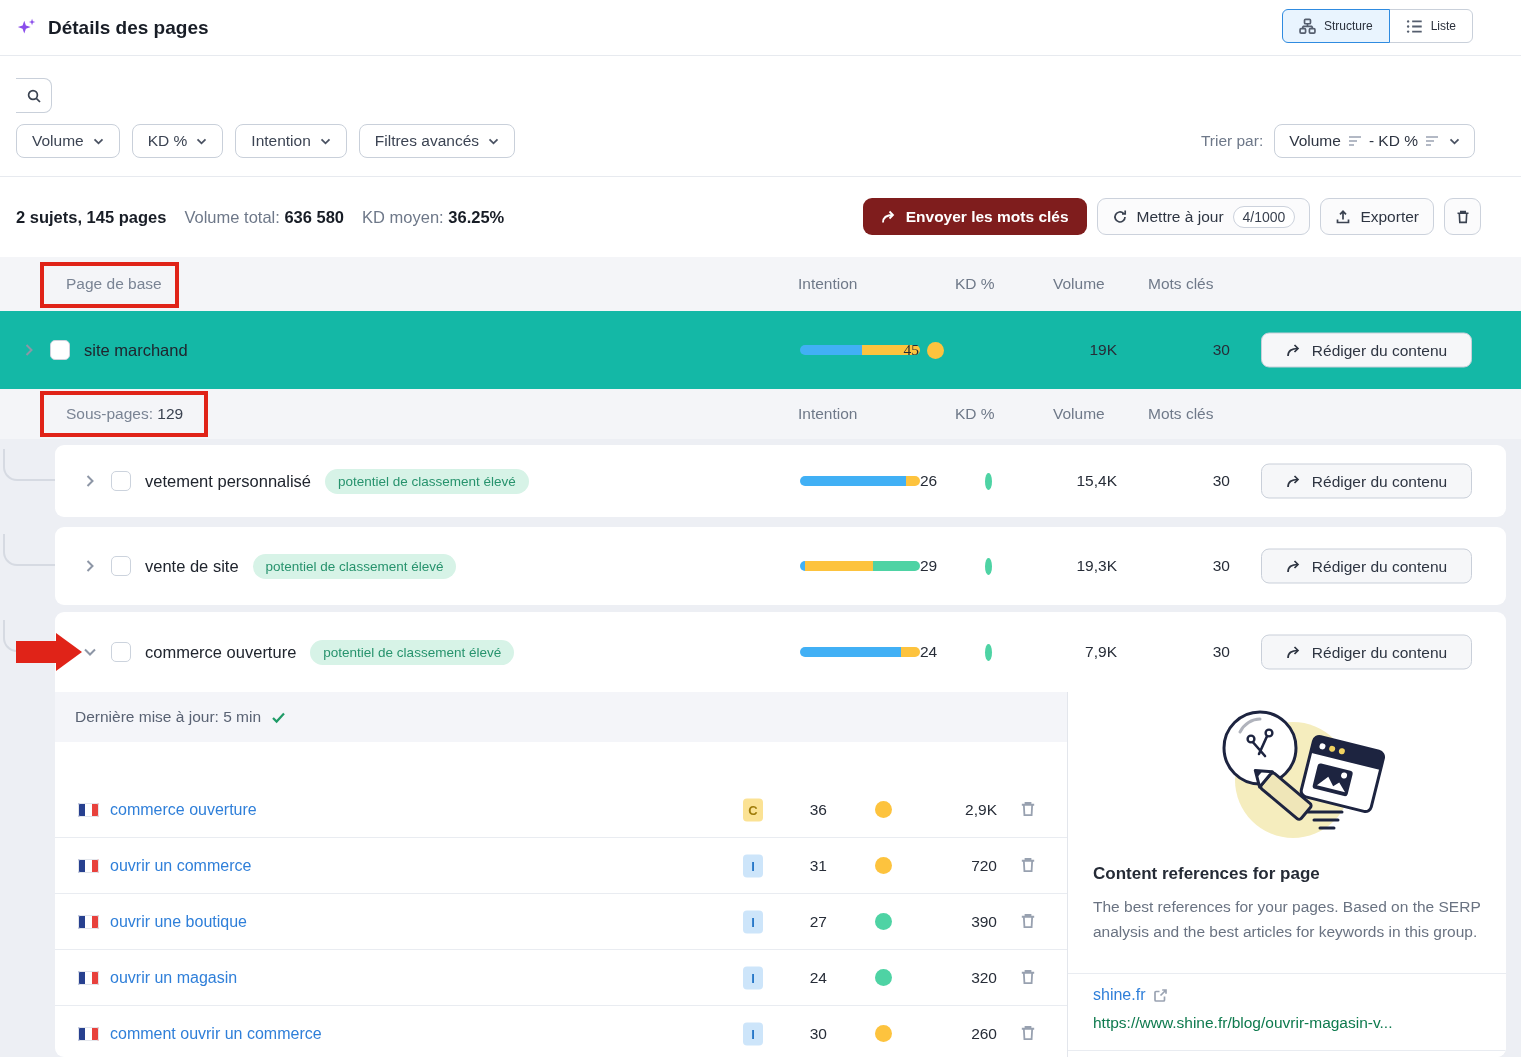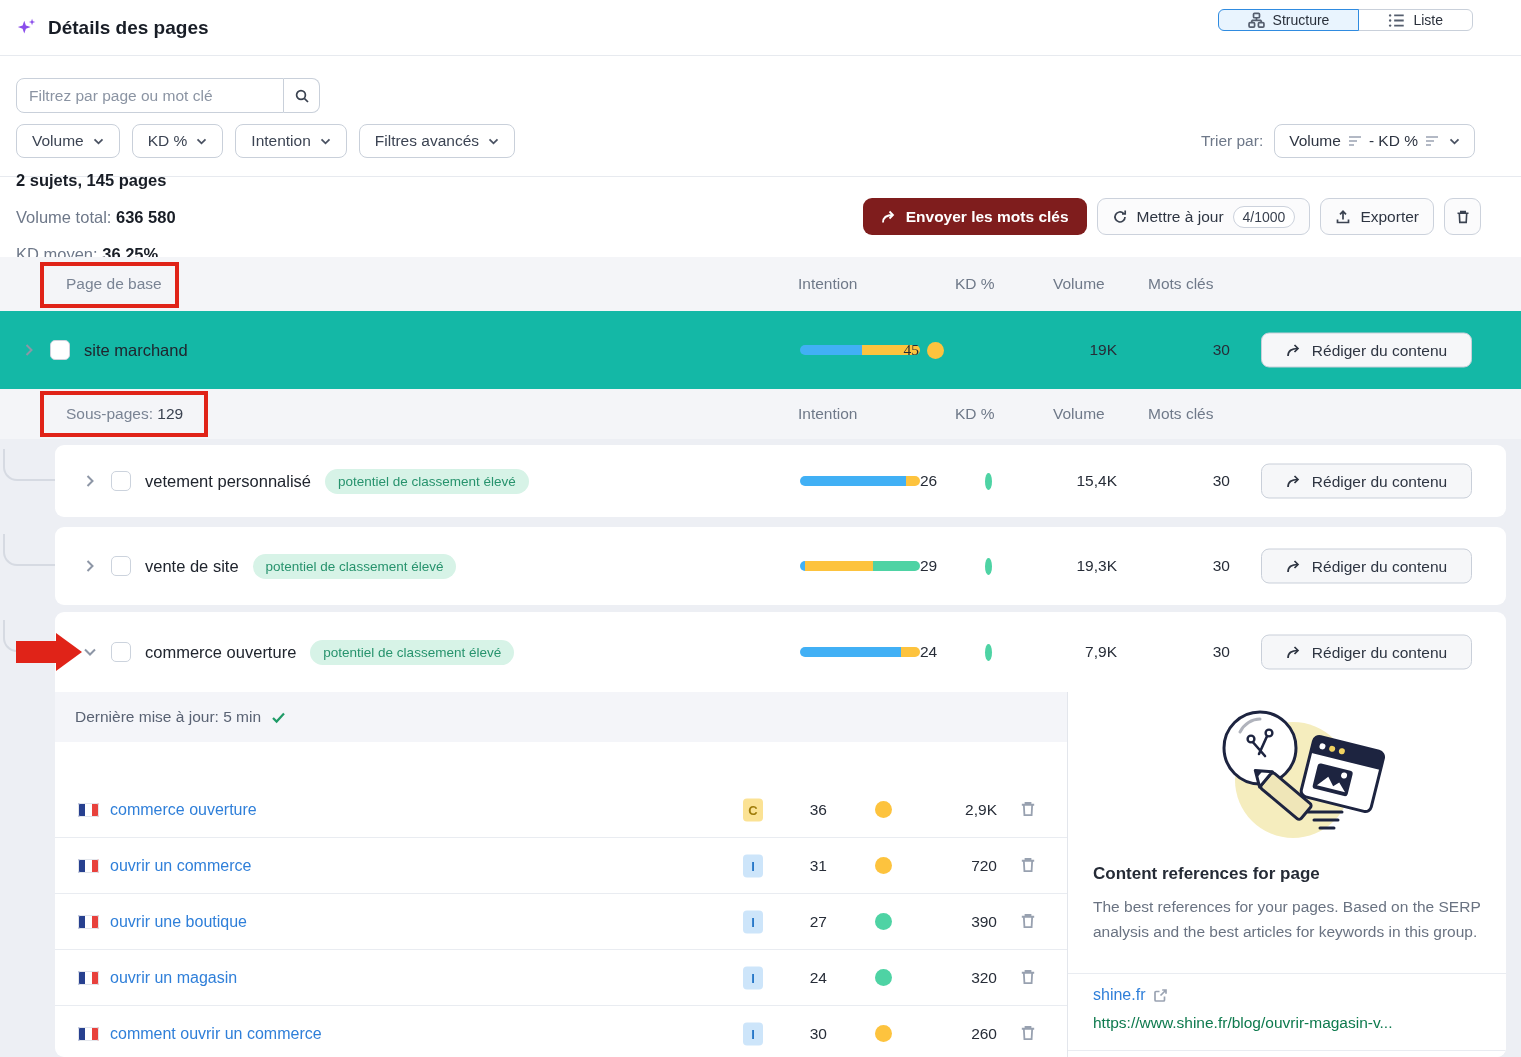--- a/index.html
+++ b/index.html
@@ -5,21 +5,21 @@
   * { margin:0; padding:0; box-sizing:border-box; }
   body { font-family:"Liberation Sans", sans-serif; background:#fff; }
   .app { position:relative; width:1521px; height:1057px; background:#fff; overflow:hidden; }
 
   
   .topbar { position:relative; height:56px; border-bottom:1px solid #e7eaef; display:flex; align-items:center; padding:0 16px; }
   .title-wrap { display:flex; align-items:center; gap:10px; }
   .sparkle { width:22px; height:22px; color:#8a4deb; }
   .page-title { font-size:19px; font-weight:700; color:#181d26; }
   .toggle-group { position:absolute; right:48px; top:9px; display:flex; }
-  .toggle-btn { height:22px; display:flex; align-items:center; gap:8px; padding:0 29px; font-size:14px; cursor:pointer; background:#fff; border:1px solid #c9d0da; color:#2a303b; }
+  .toggle-btn { height:34px; display:flex; align-items:center; gap:8px; padding:0 16px; font-size:12px; cursor:pointer; background:#fff; border:1px solid #c9d0da; color:#2a303b; }
   .toggle-btn.active { background:#e9f4fe; border:1px solid #2f8be0; z-index:2; border-radius:6px 0 0 6px; }
   .toggle-btn.right { border-radius:0 6px 6px 0; margin-left:-1px;text-align:right; }
   .toggle-btn svg { width:17px; height:17px; color:#555e6e; }
 
   
   .filterbar { position:relative; height:121px; }
   .search-wrap { position:absolute; left:16px; top:22px; display:flex; }
   .search-input { width:268px; height:35px; border:1px solid #c9d0da; border-radius:8px 0 0 8px; padding:0 12px; font-size:15.5px; color:#333; background:#fff; }
   .search-input::placeholder { color:#8b94a3; }
   .search-btn { width:36px; height:35px; border:1px solid #c9d0da; border-left:none; border-radius:0 8px 8px 0; background:#fff; display:flex; align-items:center; justify-content:center; color:#3a4250; cursor:pointer; }
@@ -29,21 +29,21 @@
   .chip svg { width:11px; height:7px; color:#4a5262; }
   .sort-wrap { position:absolute; right:46px; top:68px; display:flex; align-items:center; gap:11px; }
   .sort-label { font-size:15.5px; color:#6e7889; }
   .sort-select { height:34px; display:flex; align-items:center; gap:7px; padding:0 14px; border:1px solid #c9d0da; border-radius:8px; background:#fff; font-size:15.5px; color:#2e3542; cursor:pointer; }
   .sort-bars { width:14px; height:12px; color:#9aa3b2; }
   .sort-caret { width:11px; height:7px; color:#4a5262; margin-left:3px; }
   .filter-divider { position:absolute; left:0; right:0; top:120px; height:1px; background:#e7eaef; }
 
   
   .statsrow { position:relative; height:80px; display:flex; align-items:center; padding:0 16px; }
-  .stats-left { display:flex; align-items:baseline; gap:18px; font-size:16.5px;flex-direction:column; }
+  .stats-left { display:flex; align-items:baseline; gap:18px; font-size:16.5px; }
   .stat-strong { font-weight:700; color:#181d26; }
   .stat-label { color:#6e7889; }
   .actions { position:absolute; right:40px; top:21px; display:flex; gap:10px; align-items:center; }
   .btn-primary { height:37px; display:flex; align-items:center; gap:9px; padding:0 18px; background:#7f1d1d; color:#fff; border:none; border-radius:9px; font-size:15.5px; font-weight:700; cursor:pointer; }
   .btn-primary svg { width:16px; height:16px; }
   .btn-sec { height:37px; display:flex; align-items:center; gap:9px; padding:0 14px; background:#fbfbfc; color:#2e3542; border:1px solid #ccd2dc; border-radius:9px; font-size:15.5px; cursor:pointer; }
   .btn-sec svg { width:16px; height:16px; color:#3a4250; }
   .quota-pill { border:1px solid #ccd2dc; background:#fff; border-radius:13px; padding:2px 9px; font-size:14px; color:#3a4250; }
   .btn-icon { width:37px; height:37px; display:flex; align-items:center; justify-content:center; background:#fbfbfc; border:1px solid #ccd2dc; border-radius:9px; cursor:pointer; color:#3a4250; }
   .btn-icon svg { width:16px; height:16px; }
@@ -159,21 +159,20 @@
             <circle cx="2" cy="8" r="1.1" fill="currentColor" stroke="none"></circle>
             <circle cx="2" cy="12.8" r="1.1" fill="currentColor" stroke="none"></circle>
           </svg>
         <span>Liste</span>
       </div>
     </div>
   </div>
 
   <div class="filterbar">
     <div class="search-wrap">
-      <input class="search-input" type="text" placeholder="Filtrez par page ou mot clé" style="">
       <button class="search-btn">
         <svg viewBox="0 0 16 16" fill="none" stroke="currentColor" stroke-width="1.7">
             <circle cx="7" cy="7" r="4.4"></circle>
             <path d="M10.3 10.3L14 14"></path>
           </svg>
       </button>
     </div>
     <div class="chips">
       <div class="chip">
         <span>Volume</span>

